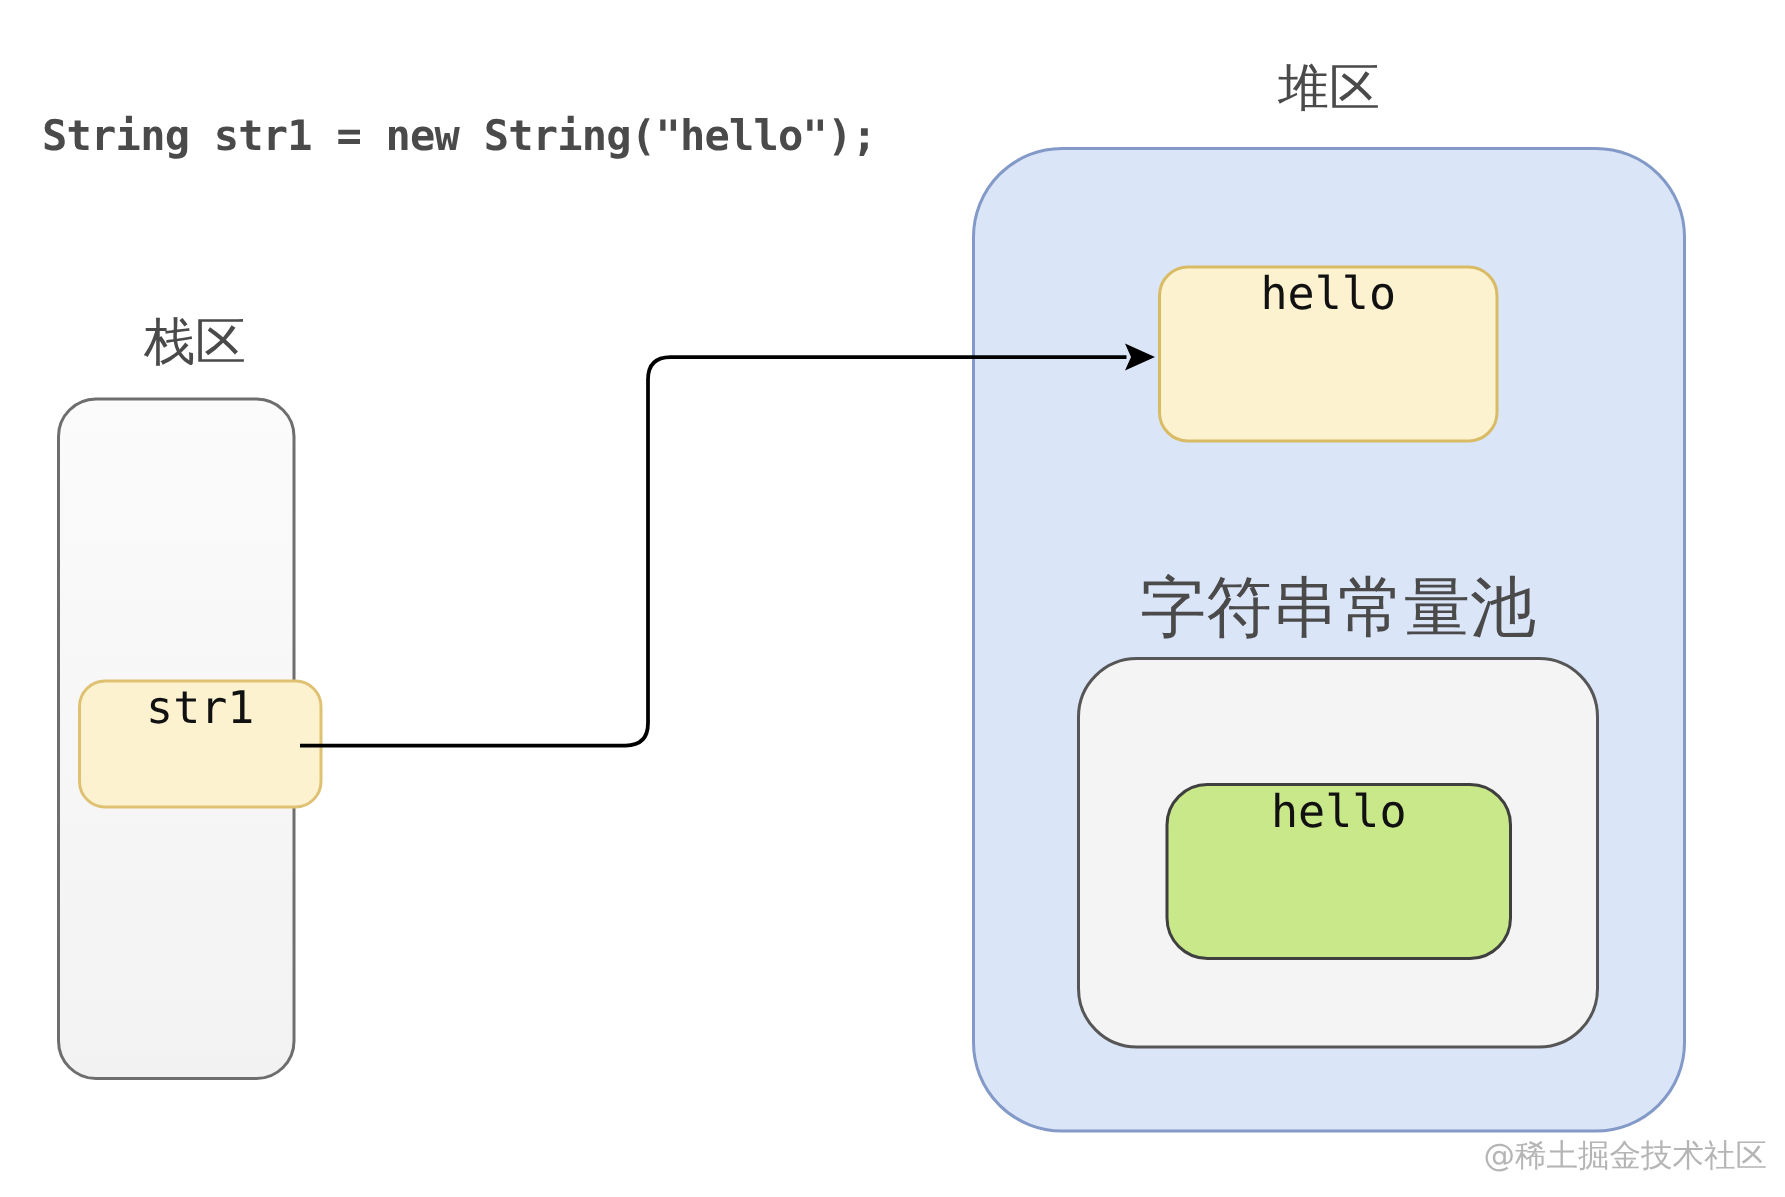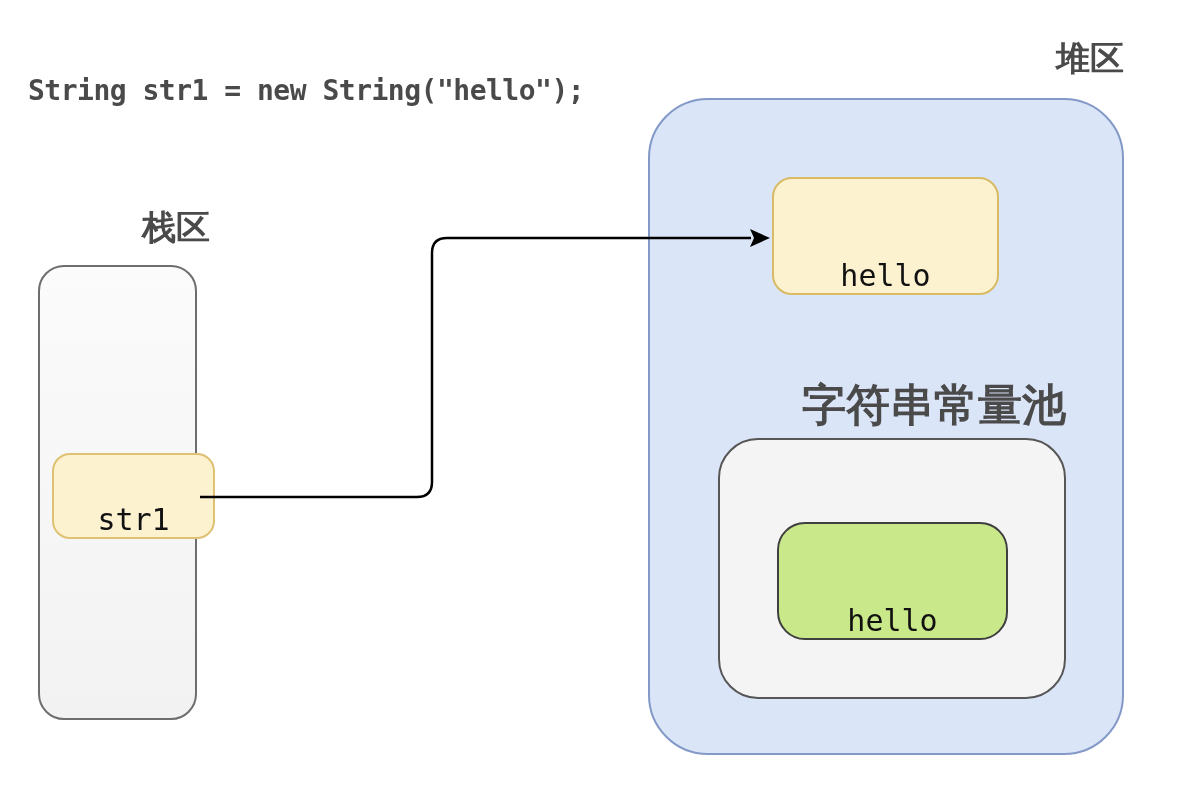--- a/index.html
+++ b/index.html
@@ -21,43 +21,43 @@
     top: 74px;
     font-family: "DejaVu Sans Mono", monospace;
     font-weight: bold;
     font-size: 28px;
     letter-spacing: -0.5px;
     color: var(--text-dark, #4a4a4a);
     white-space: pre;
   }
   .zone-label {
     position: absolute;
-    font-weight: bold;
+    font-weight: normal;
     font-size: 34px;
     color: var(--text-dark, #4a4a4a);
-    text-align: right;
+    text-align: center;
   }
   #stack-label { left: 50px;  top: 205px; width: 160px; }
   #heap-label  { left: 648px; top: 36px;  width: 476px; }
   #pool-label  { left: 718px; top: 376px; width: 348px; font-size: 44px; }
 
   .stack-container {
     position: absolute;
     left: 38px; top: 265px;
     width: 159px; height: 455px;
     box-sizing: border-box;
     background: linear-gradient(180deg, #fbfbfb 0%, var(--stack-fill, #f2f2f2) 100%);
     border: 2px solid var(--stack-border, #6e6e6e);
     border-radius: 26px;
   }
   .node {
     position: absolute;
     box-sizing: border-box;
     display: flex;
-    align-items: flex-end;
+    align-items: flex-start;
     justify-content: center;
     font-family: "DejaVu Sans Mono", monospace;
     font-size: 30px;
     color: #111111;
   }
   #str1-box {
     left: 52px; top: 453px;
     width: 163px; height: 86px;
     background: var(--yellow-fill, #fcf2d0);
     border: 2px solid var(--yellow-border, #dfc173);
@@ -138,14 +138,15 @@
 
   <div class="node" id="pool-hello-box">
     <span>hello</span>
   </div>
 
   <svg id="arrow-svg" viewBox="0 0 1190 798" xmlns="http://www.w3.org/2000/svg">
     <path d="M 200 497 L 417 497 Q 432 497 432 482 L 432 253 Q 432 238 447 238 L 751 238" fill="none" stroke="#000000" stroke-width="2.5"></path>
     <polygon points="750,229 770,238 750,247 754,238" fill="#000000"></polygon>
   </svg>
 
+  <div class="watermark">@稀土掘金技术社区</div>
 
 </div>
 
 </body></html>

